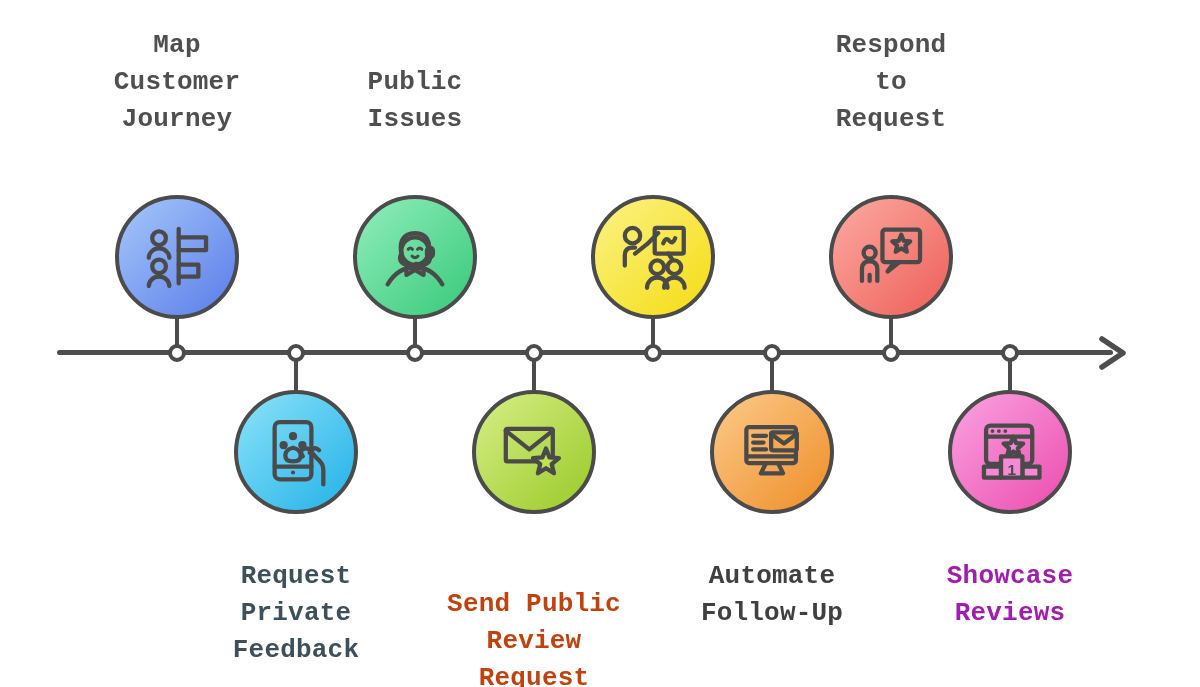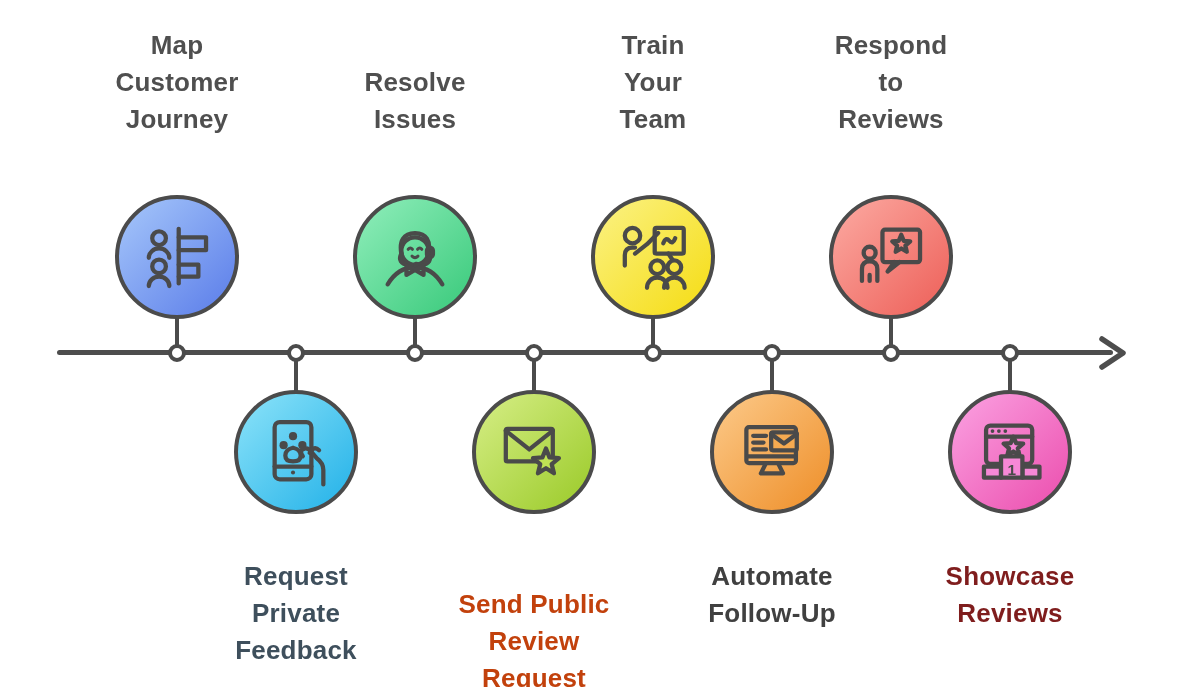--- a/index.html
+++ b/index.html
@@ -28,28 +28,28 @@
   .c3 { background:linear-gradient(135deg,#90eebb,#38c97a); }
   .c4 { background:linear-gradient(135deg,#d6ee86,#9aca28); }
   .c5 { background:linear-gradient(135deg,#fbf284,#f5dc12); }
   .c6 { background:linear-gradient(135deg,#fcca8a,#ee8e28); }
   .c7 { background:linear-gradient(135deg,#fcaaa2,#ed5f58); }
   .c8 { background:linear-gradient(135deg,#fba2e2,#eb4dad); }
   .dot { position:absolute; width:10px; height:10px; background:#ffffff;
     border:4px solid #4b4b4b; border-radius:50%; left:calc(var(--x) - 9px); top:344px; }
   .label { position:absolute; width:250px; left:calc(var(--x) - 125px); text-align:center;
     font-weight:bold; font-size:26px; line-height:37px; white-space:pre-line;
-    letter-spacing:0.2px; }
+    letter-spacing:0.2px;font-family:Liberation Mono, monospace; }
   .top .label { bottom:549px; }
   .bottom .label { top:558px; }
   .n1 .label, .n3 .label, .n5 .label, .n7 .label { color:#4f4f4f; }
   .n2 .label { color:#3e4f5c; }
   .n4 .label { color:#c2410c;margin-top:28px; }
   .n6 .label { color:#404040; }
-  .n8 .label { color:#7f1d1d; }
+  .n8 .label { color:#a21caf; }
   .icon { display:block; }
 </style>
 </head>
 <body>
 
 <div class="canvas">
 
   <div class="axis-line"></div>
   <svg class="axis-arrow" width="30" height="36">
     <path d="M4 4 L25 18 L4 32" fill="none" stroke="#4d4d4d" stroke-width="5.5" stroke-linecap="round" stroke-linejoin="round"></path>
@@ -89,21 +89,21 @@
         <circle cx="55.5" cy="40" r="4.8" fill="#4a4a4a" stroke="none"></circle>
         <path d="M44.5 43 q-9 2 -9 9 q0 7 9 7 q9 0 9 -7 q0 -7 -9 -9 z"></path>
         <path d="M56 53 q-5 -7 2 -9 q5 -1 8 4 l6 7 q8 6 8 14 v17"></path>
         <path d="M64 49 q5 -9 11 -3"></path>
       </svg>
     </div>
     <div class="dot"></div>
   </div>
 
   <div class="node n3 top">
-    <div class="label">Resolve
+    <div class="label">Public
 Issues</div>
     <div class="stem"></div>
     <div class="circle c3">
       <svg class="icon" width="82" height="82" viewBox="0 0 96 96" fill="none" stroke="#4a4a4a" stroke-width="5" stroke-linecap="round" stroke-linejoin="round">
         <circle cx="48" cy="41" r="16"></circle>
         <path d="M32 44 Q28 21 48 20 Q68 21 64 44"></path>
         <path d="M32 44 q-4 8 3 12"></path>
         <path d="M64 44 q4 8 -3 12"></path>
         <rect x="62" y="37" width="7" height="11" rx="3.5"></rect>
         <path d="M65 49 Q58 59 49 56"></path>
@@ -127,23 +127,20 @@
       <svg class="icon" width="82" height="82" viewBox="0 0 96 96" fill="none" stroke="#4a4a4a" stroke-width="5" stroke-linecap="round" stroke-linejoin="round">
         <rect x="15" y="21" width="55" height="38" rx="2"></rect>
         <path d="M15 23 L42.5 45 L70 23"></path>
         <path d="M62 44 L66.1 54.3 L77.2 55.1 L68.7 62.2 L71.4 72.9 L62 67 L52.6 72.9 L55.3 62.2 L46.8 55.1 L57.9 54.3 Z" fill="#bfe154"></path>
       </svg>
     </div>
     <div class="dot"></div>
   </div>
 
   <div class="node n5 top">
-    <div class="label">Train
-Your
-Team</div>
     <div class="stem"></div>
     <div class="circle c5">
       <svg class="icon" width="82" height="82" viewBox="0 0 96 96" fill="none" stroke="#4a4a4a" stroke-width="5" stroke-linecap="round" stroke-linejoin="round">
         <circle cx="24" cy="23" r="9"></circle>
         <path d="M15 58 V46 q0 -9 9 -9 h3"></path>
         <path d="M27 44 L41 33 L54 20"></path>
         <rect x="50" y="14" width="34" height="30" rx="2"></rect>
         <path d="M60 32 q3 -8 7 -3 q4 5 7 -3"></path>
         <path d="M66 44 l4 6"></path>
         <circle cx="53" cy="60" r="8"></circle>
@@ -170,21 +167,21 @@
         <path d="M47 27 l15 11 l15 -11"></path>
         <path d="M41 61 l-6 12 h26 l-6 -12"></path>
       </svg>
     </div>
     <div class="dot"></div>
   </div>
 
   <div class="node n7 top">
     <div class="label">Respond
 to
-Reviews</div>
+Request</div>
     <div class="stem"></div>
     <div class="circle c7">
       <svg class="icon" width="82" height="82" viewBox="0 0 96 96" fill="none" stroke="#4a4a4a" stroke-width="5" stroke-linecap="round" stroke-linejoin="round">
         <rect x="38" y="16" width="44" height="38" rx="3"></rect>
         <path d="M52 54 l-8 11 l14 -11"></path>
         <path d="M60 22 L62.9 29 L70.5 29.6 L64.8 34.6 L66.5 41.9 L60 38 L53.5 41.9 L55.2 34.6 L49.5 29.6 L57.1 29 Z"></path>
         <circle cx="23" cy="43" r="7"></circle>
         <path d="M14 76 V62 q0 -9 9 -9 t9 9 v14"></path>
         <path d="M23 69 v7"></path>
       </svg>

